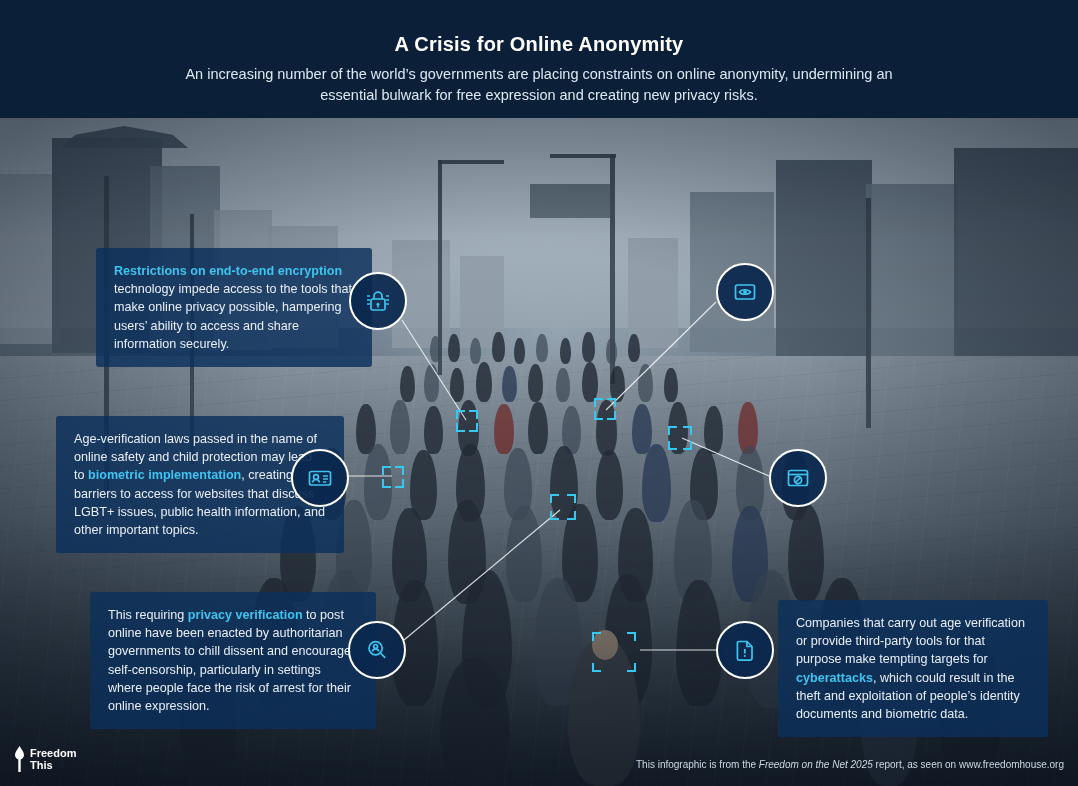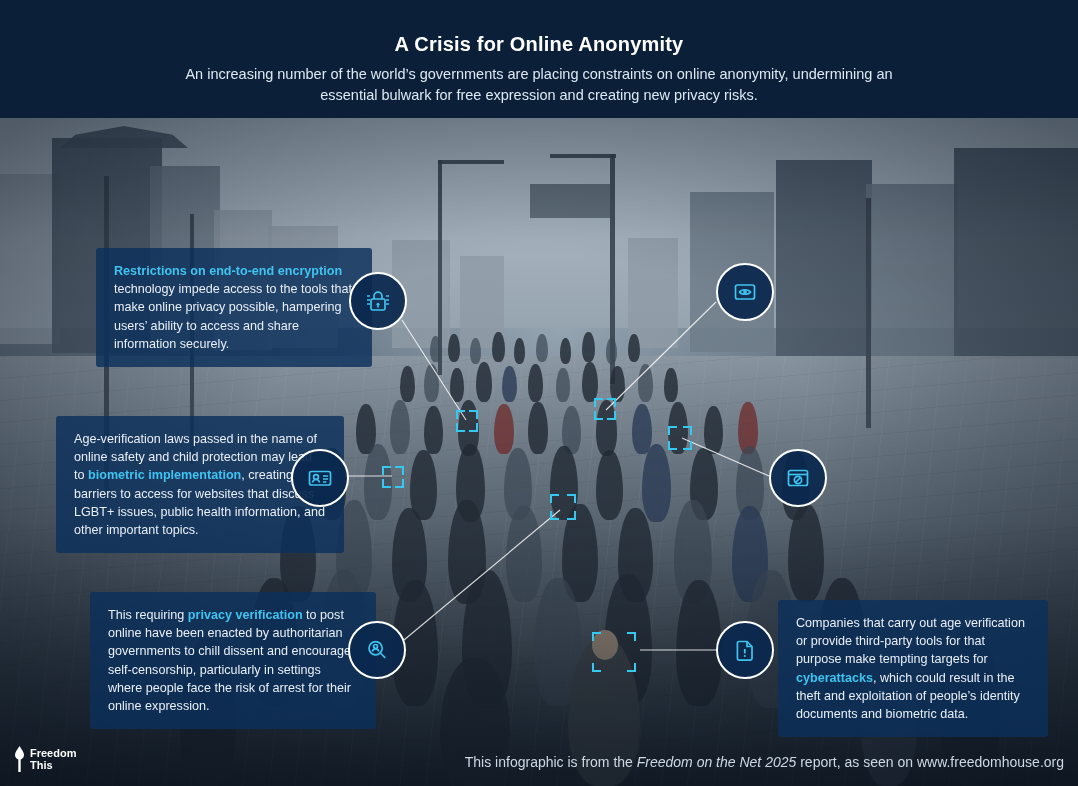--- a/index.html
+++ b/index.html
@@ -199,21 +199,21 @@
   #footer-logo .flame {
     width: 11px; height: 26px;
     position: relative;
   }
   #footer-credit {
     position: absolute;
     right: 14px;
     bottom: 16px;
     z-index: 10;
     color: #cdd8e4;
-    font-size: 14px;
+    font-size: 10px;
   }
   #footer-credit i { font-style: italic; }
 </style>
 </head>
 <body>
 
 <div id="stage">
 
   <div id="header">
     <div id="header-sub">An increasing number of the world’s governments are placing constraints on online anonymity, undermining an essential bulwark for free expression and creating new privacy risks.</div>

